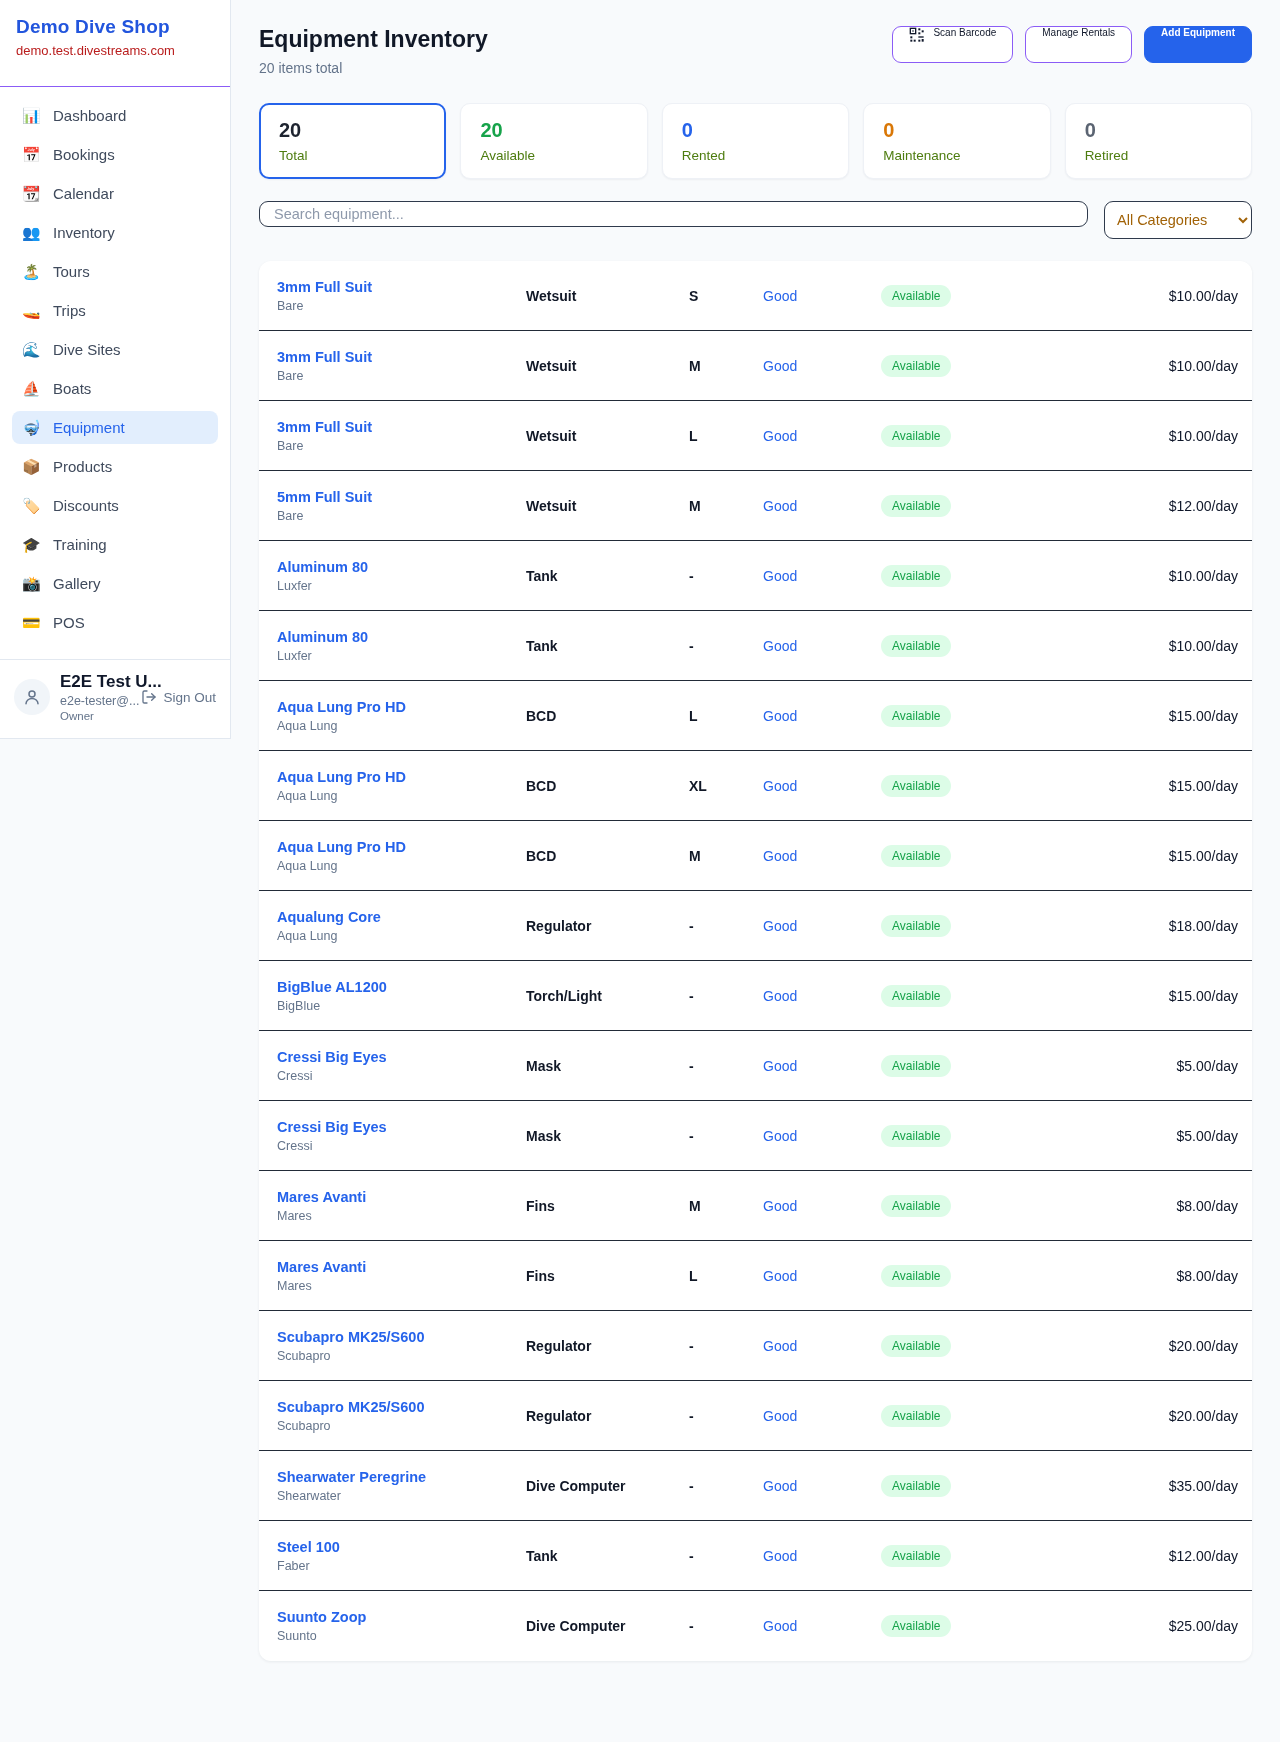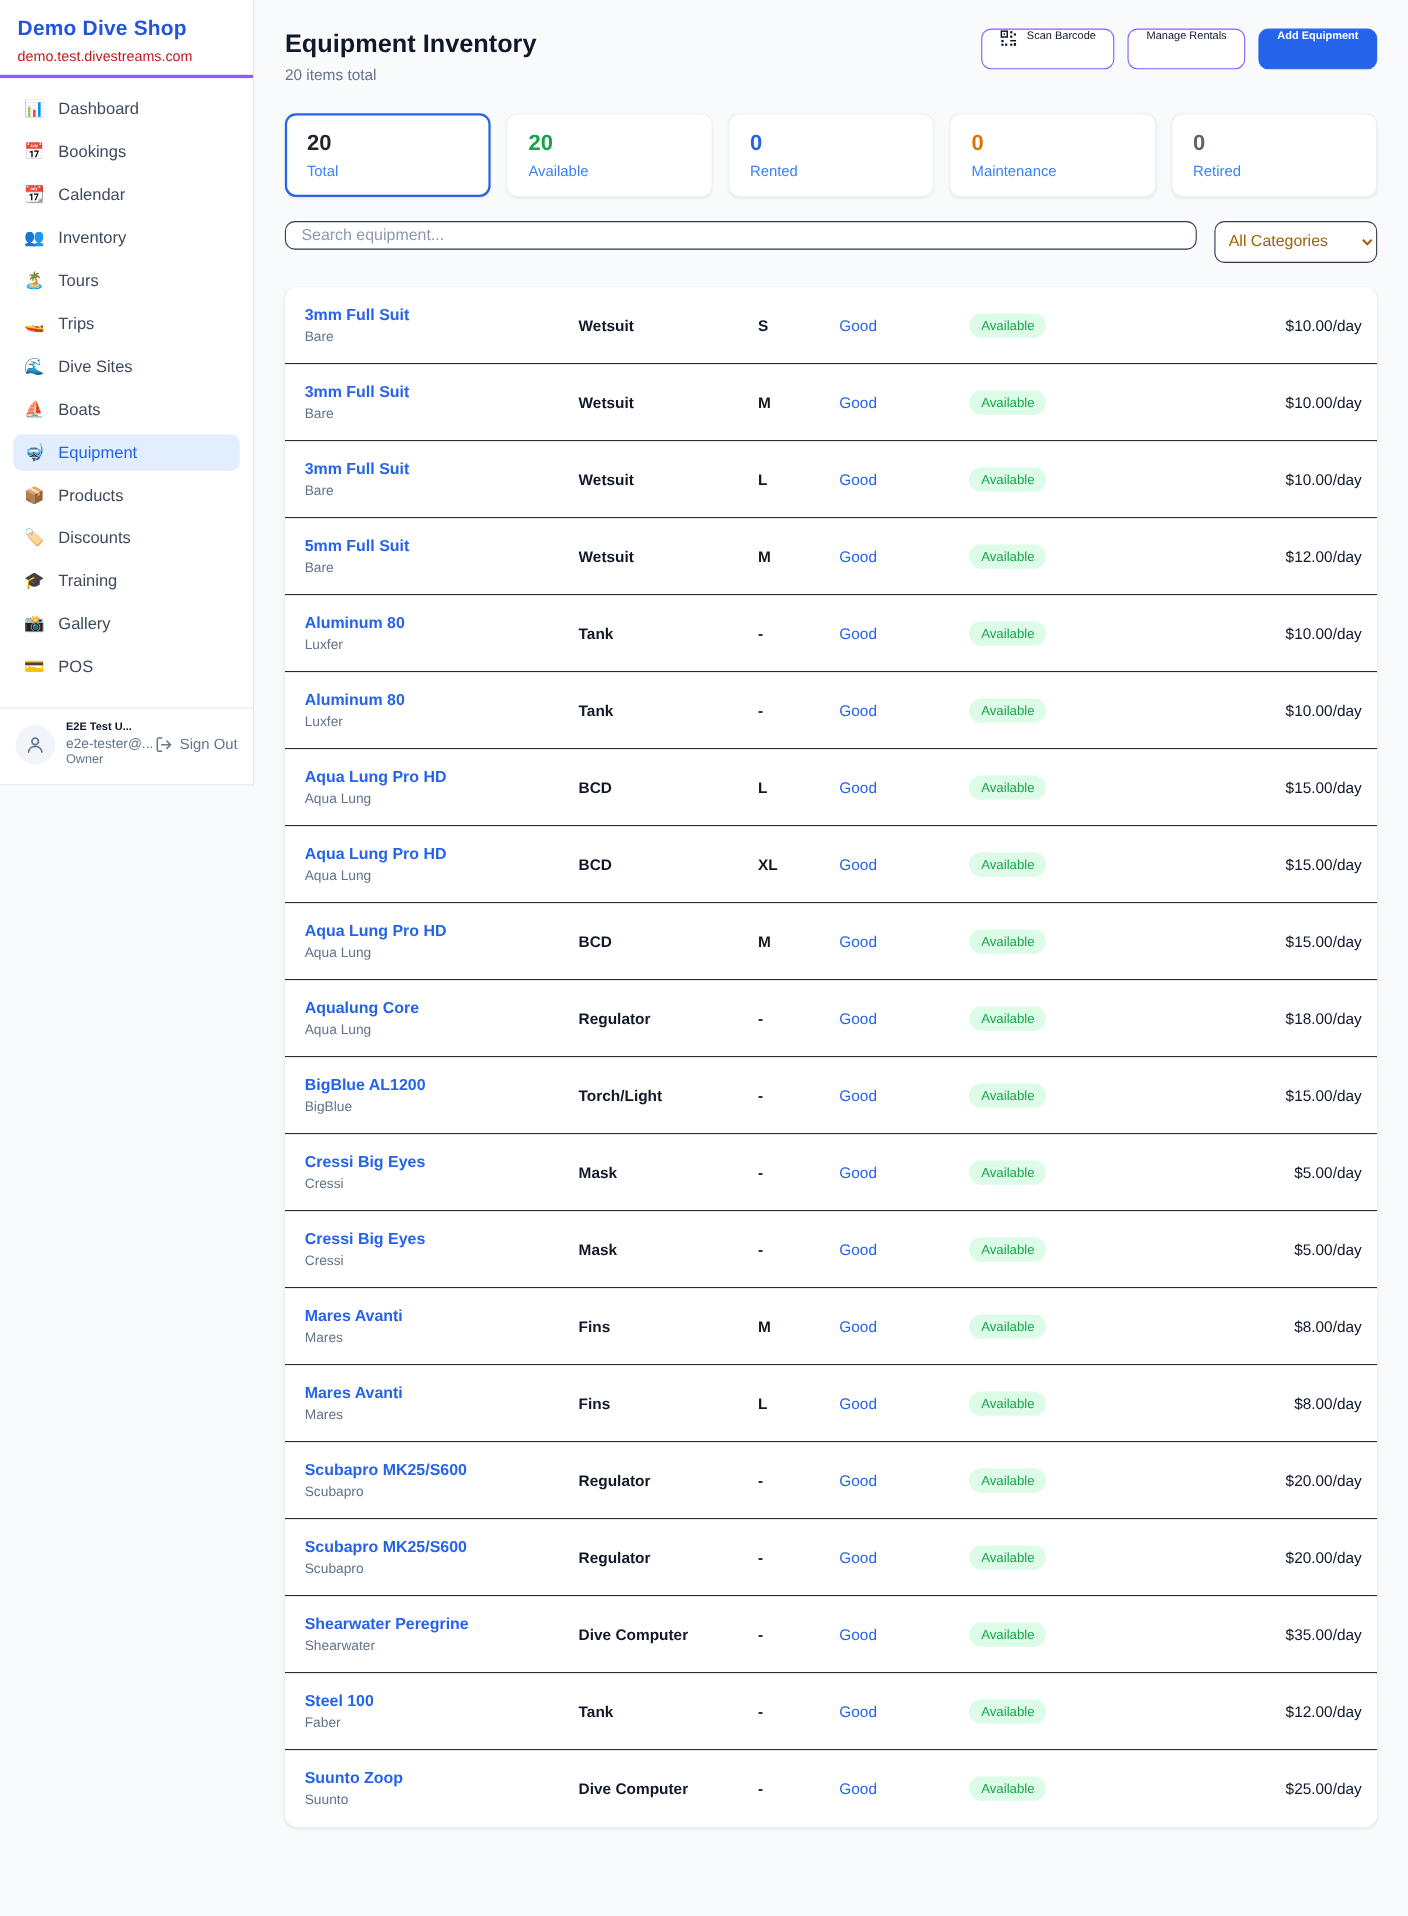--- a/index.html
+++ b/index.html
@@ -12,21 +12,21 @@
     align-items:flex-start;
   }
   
   .sidebar {
     width:231px; flex:0 0 231px;
     background:#ffffff;
     border-right:1px solid #e2e8f0;
     border-bottom:1px solid #e2e8f0;
     padding-top:14px;
   }
-  .brand { padding:2px 16px 10px 16px; border-bottom:3px solid #8b5cf6; }
+  .brand { padding:2px 16px 28px 16px; border-bottom:1px solid #8b5cf6; }
   .brand-title { font-size:19px; font-weight:700; color:#2255dd; letter-spacing:.2px; }
   .brand-sub { font-size:13px; color:#b91c1c; margin-top:5px; }
   .nav { padding:12px 12px 6px 12px; }
   .nav-item {
     display:flex; align-items:center; gap:13px;
     padding:8px 10px; margin-bottom:6px;
     border-radius:8px; cursor:pointer;
     font-size:15px; color:#3f4a5c;
   }
   .nav-item .ico { width:18px; font-size:15px; line-height:1; text-align:center; }
@@ -35,21 +35,21 @@
     border-top:1px solid #e2e8f0;
     margin-top:8px;
     padding:12px 14px 16px 14px;
     display:flex; align-items:center; gap:10px;
   }
   .avatar {
     width:36px; height:36px; flex:0 0 36px; border-radius:50%;
     background:#f1f5f9; display:flex; align-items:center; justify-content:center;
   }
   .user-info { flex:1; min-width:0; }
-  .user-name { font-size:10px; font-weight:700; color:#0f172a; white-space:nowrap; }
+  .user-name { font-size:17px; font-weight:700; color:#0f172a; white-space:nowrap; }
   .user-email { font-size:12.5px; color:#64748b; margin-top:2px; white-space:nowrap; }
   .user-role { font-size:11.5px; color:#64748b; margin-top:2px; }
   .signout {
     display:flex; align-items:center; gap:6px;
     background:none; border:none; cursor:pointer;
     font-family:inherit; font-size:13.5px; color:#64748b; white-space:nowrap;
   }
   
   .main { flex:1; padding:26px 28px 30px 28px; min-width:0; }
   .page-header { display:flex; justify-content:space-between; align-items:flex-start; }
@@ -64,21 +64,21 @@
   }
   .btn.primary { background:#2563eb; border-color:#2563eb; color:#ffffff; font-weight:600; }
   
   .stats { display:flex; gap:14px; margin-top:27px; }
   .stat-card {
     flex:1; background:#ffffff; border:1px solid #eef1f6; border-radius:10px;
     padding:15px 19px; box-shadow:0 1px 2px rgba(15,23,42,.05); cursor:pointer;
   }
   .stat-card.active { border:2px solid #2563eb; padding:14px 18px; }
   .stat-value { font-size:20px; font-weight:700; }
-  .stat-label { font-size:13.5px; color:#3b82f6; margin-top:6px; }
+  .stat-label { font-size:13.5px; color:#4d7c0f; margin-top:6px; }
   
   .filter-row { display:flex; gap:16px; margin-top:22px; }
   .search-input {
     flex:1; height:26px; border:1px solid #2f3a4c; border-radius:9px;
     padding:0 14px; font-family:inherit; font-size:14.5px; color:#0f172a; background:#fff;
   }
   .search-input::placeholder { color:#8e99ab; }
   .category-select {
     width:148px; height:38px; border:1px solid #2f3a4c; border-radius:9px;
     background:#ffffff; font-family:inherit; font-size:14.5px; color:#a16207; padding:0 8px;

